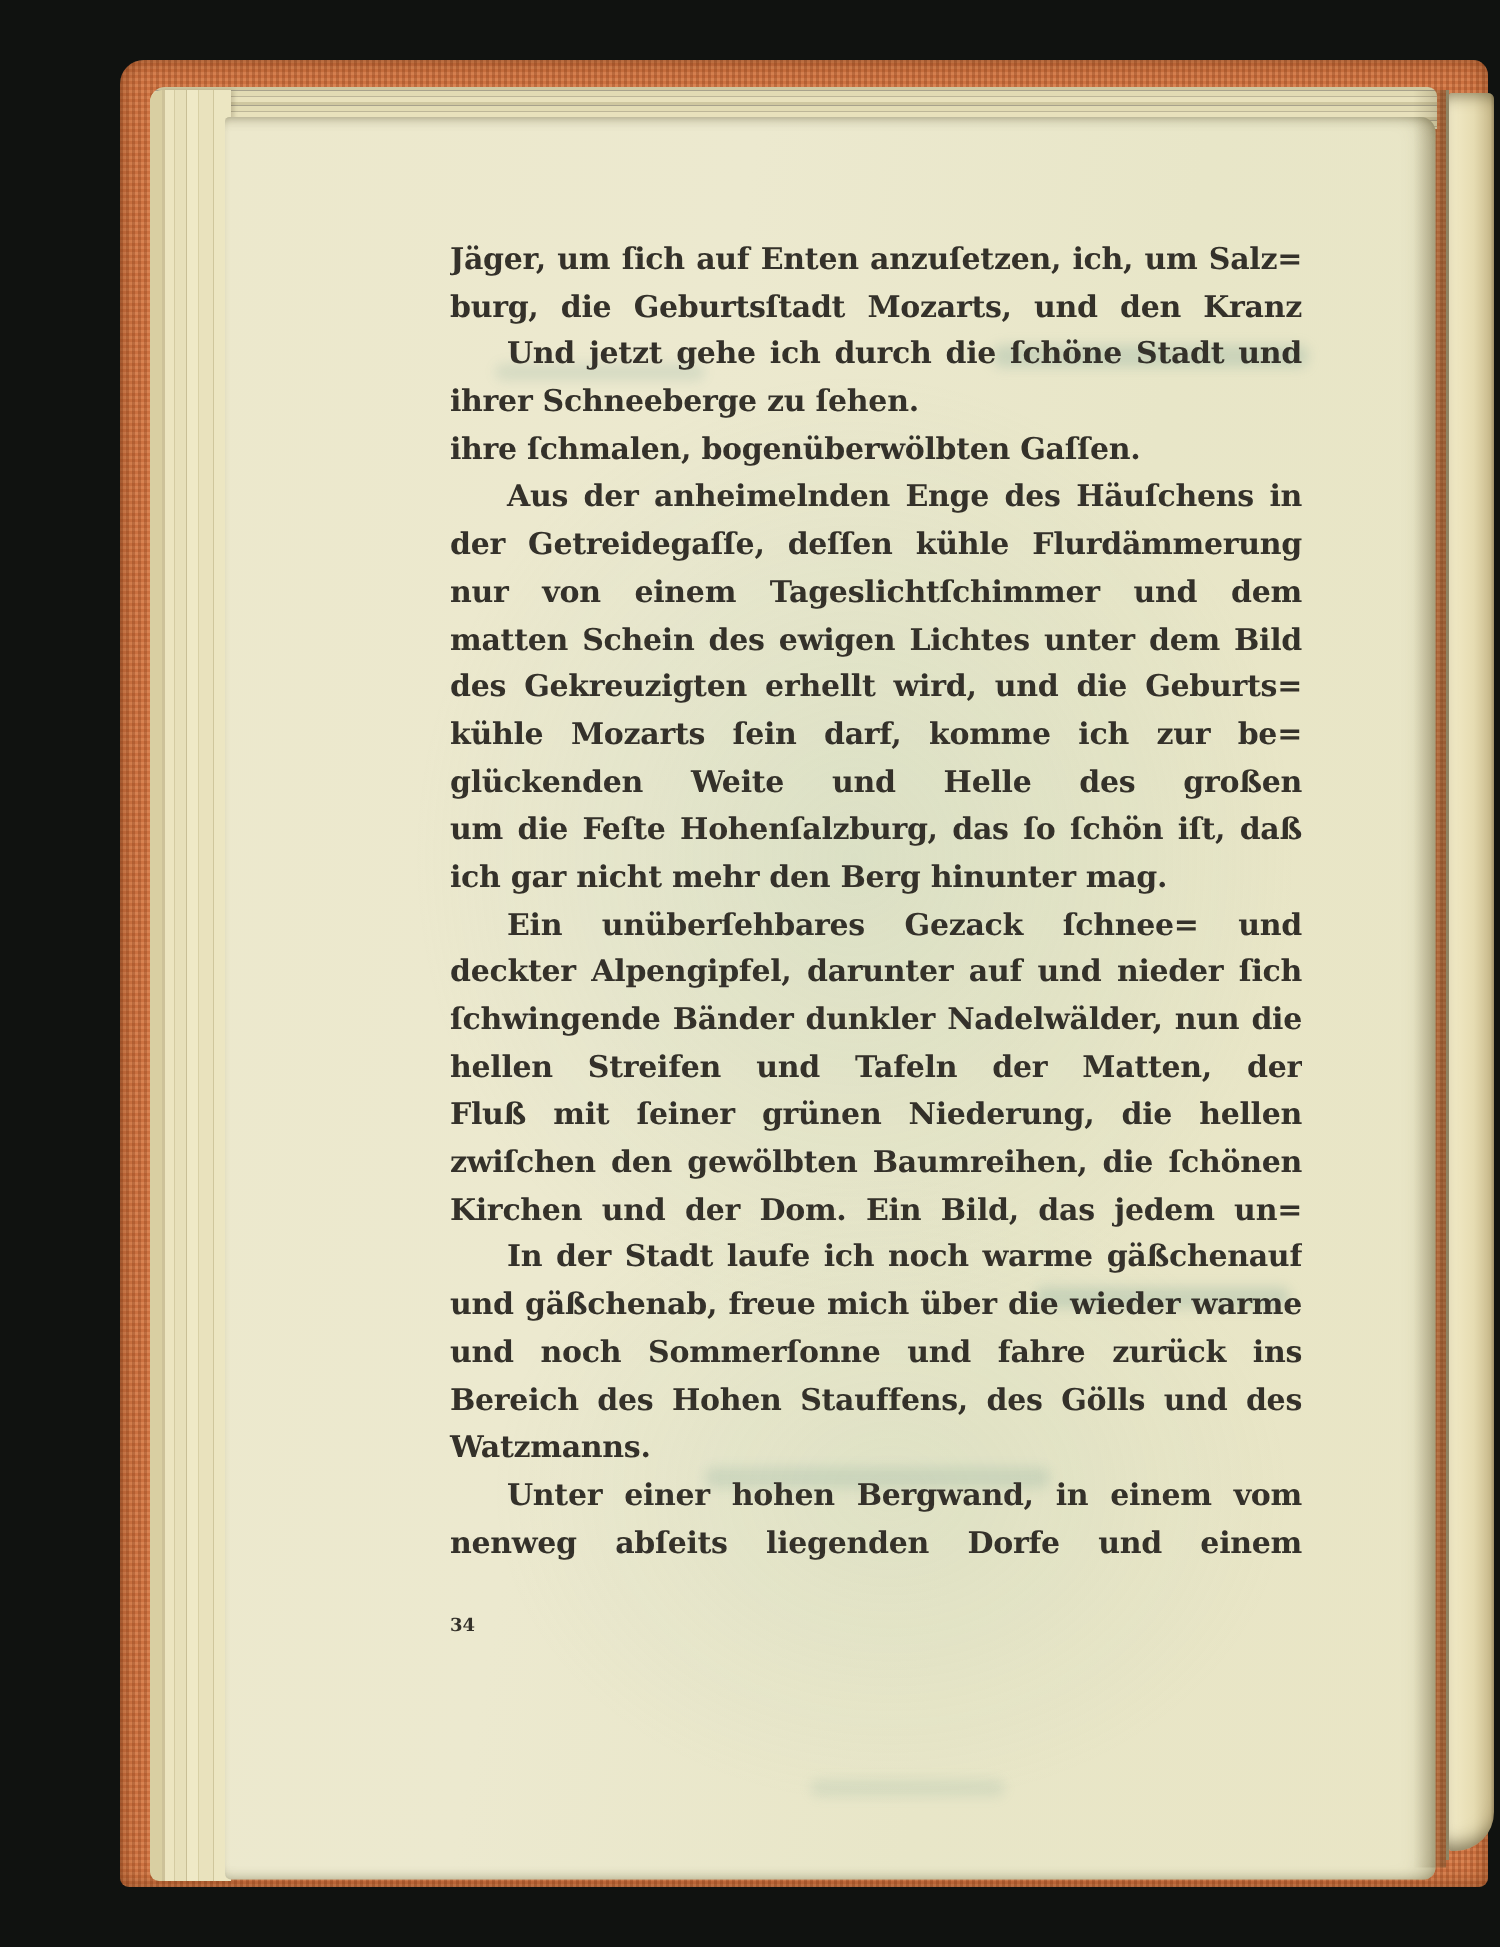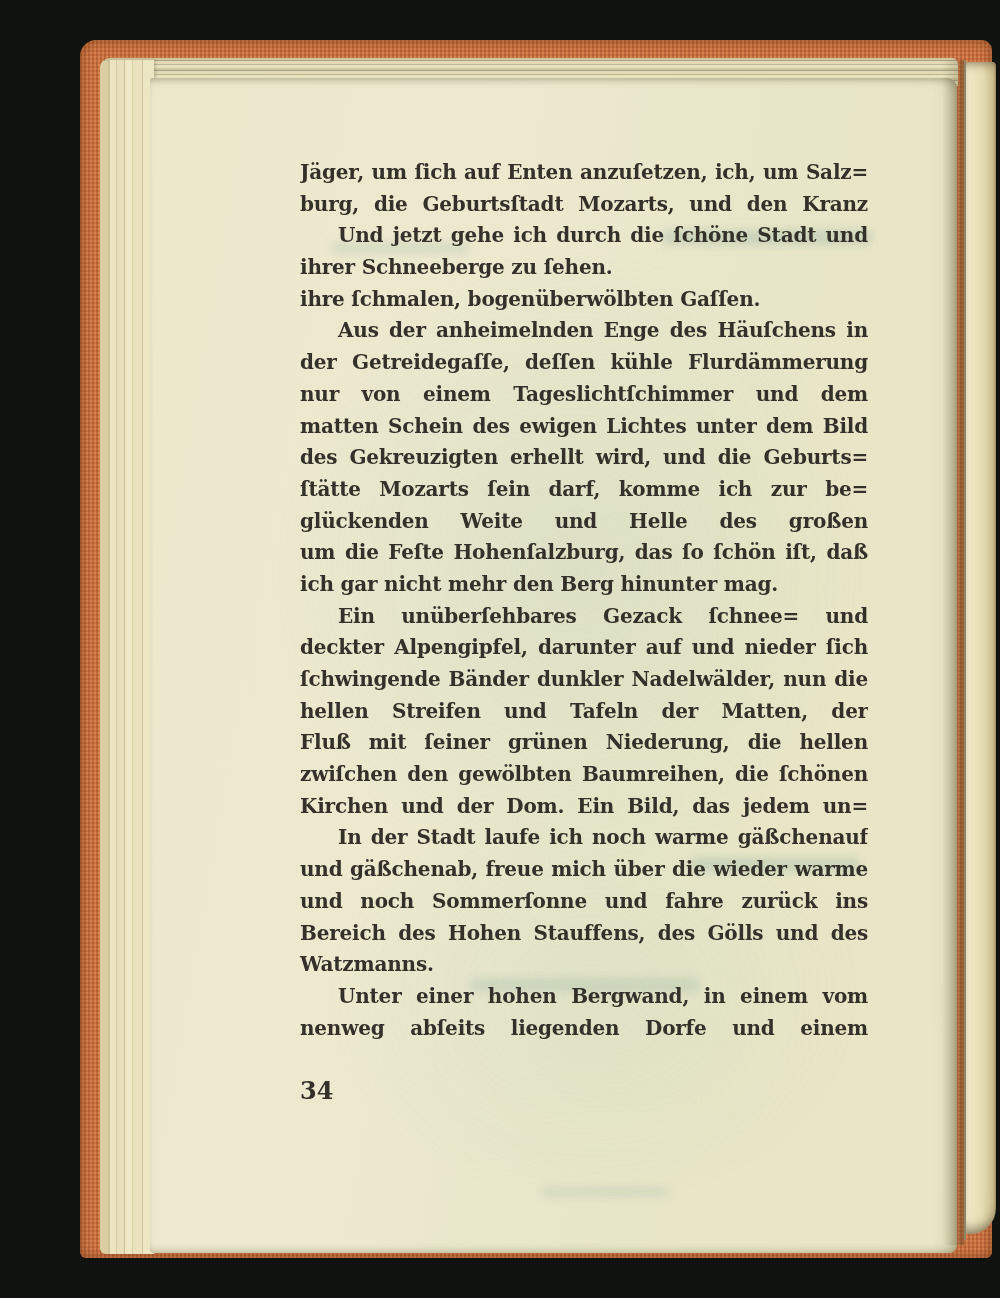--- a/index.html
+++ b/index.html
@@ -87,21 +87,21 @@
     font-size: 20px;
     letter-spacing: -0.2px;
   }
   .line { height: 31.7px; line-height: 31.7px; white-space: nowrap; }
   .line.just { text-align: justify; text-align-last: justify; white-space: normal; overflow: hidden; }
   .line.indent { padding-left: 38px; }
 
   .page-number {
     position: absolute; left: 300px; top: 1076px;
     color: #34312a; font-family: "DejaVu Serif", serif;
-    font-weight: 700; font-size: 24px;
+    font-weight: 700; font-size: 12px;
   }
 
   
   .ghost {
     position: absolute; background: rgba(125,165,150,0.28);
     filter: blur(4px); border-radius: 6px; pointer-events: none;
   }
   .g1 { left: 662px; top: 230px; width: 210px; height: 15px; }
   .g2 { left: 330px; top: 242px; width: 140px; height: 12px; opacity: .7; }
   .g3 { left: 690px; top: 858px; width: 170px; height: 14px; }
@@ -135,21 +135,21 @@
       <div class="line just">Jäger, um ſich auf Enten anzuſetzen, ich, um Salz=</div>
       <div class="line just">burg, die Geburtsſtadt Mozarts, und den Kranz</div>
       <div class="line indent just">Und jetzt gehe ich durch die ſchöne Stadt und</div>
       <div class="line">ihrer Schneeberge zu ſehen.</div>
       <div class="line">ihre ſchmalen, bogenüberwölbten Gaſſen.</div>
       <div class="line indent just">Aus der anheimelnden Enge des Häuſchens in</div>
       <div class="line just">der Getreidegaſſe, deſſen kühle Flurdämmerung</div>
       <div class="line just">nur von einem Tageslichtſchimmer und dem</div>
       <div class="line just">matten Schein des ewigen Lichtes unter dem Bild</div>
       <div class="line just">des Gekreuzigten erhellt wird, und die Geburts=</div>
-      <div class="line just">ſtätte Mozarts ſein darf, komme ich zur be=</div>
+      <div class="line just">kühle Mozarts ſein darf, komme ich zur be=</div>
       <div class="line just">glückenden Weite und Helle des großen Rundbildes</div>
       <div class="line just">um die Feſte Hohenſalzburg, das ſo ſchön iſt, daß</div>
       <div class="line">ich gar nicht mehr den Berg hinunter mag.</div>
       <div class="line indent just">Ein unüberſehbares Gezack ſchnee= und eisbe=</div>
       <div class="line just">deckter Alpengipfel, darunter auf und nieder ſich</div>
       <div class="line just">ſchwingende Bänder dunkler Nadelwälder, nun die</div>
       <div class="line just">hellen Streifen und Tafeln der Matten, der</div>
       <div class="line just">Fluß mit ſeiner grünen Niederung, die hellen Häuſer</div>
       <div class="line just">zwiſchen den gewölbten Baumreihen, die ſchönen</div>
       <div class="line just">Kirchen und der Dom.  Ein Bild, das jedem un=</div>

